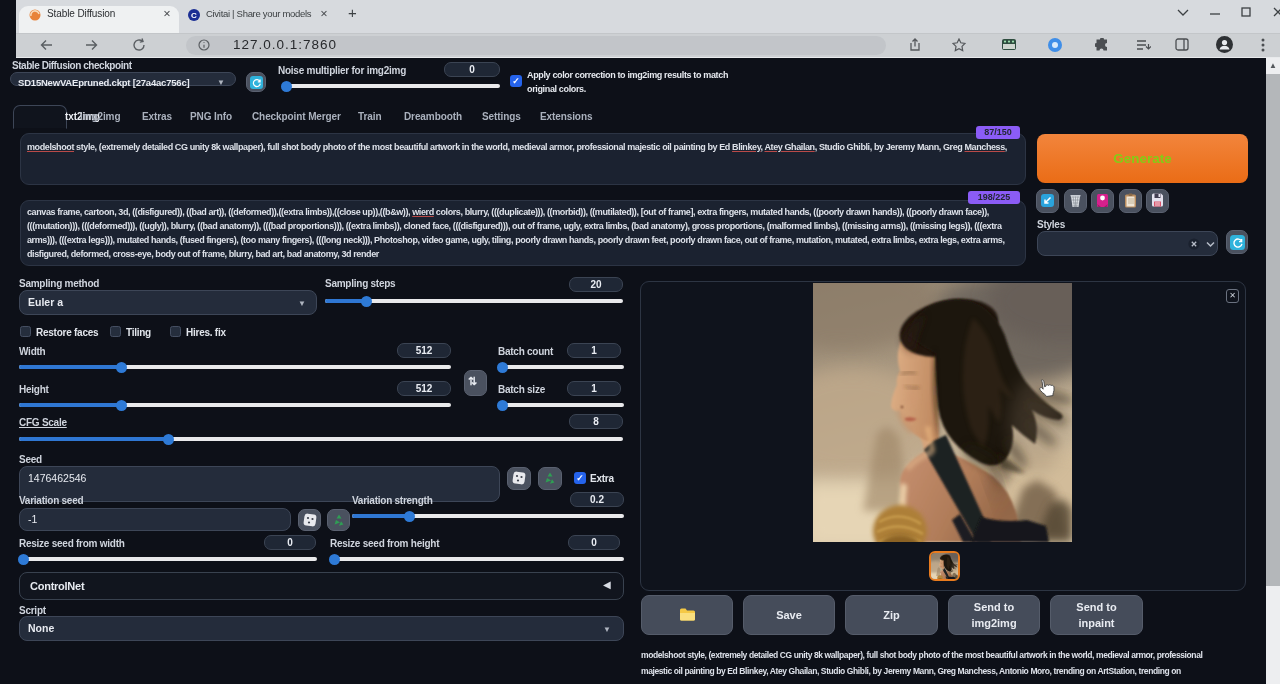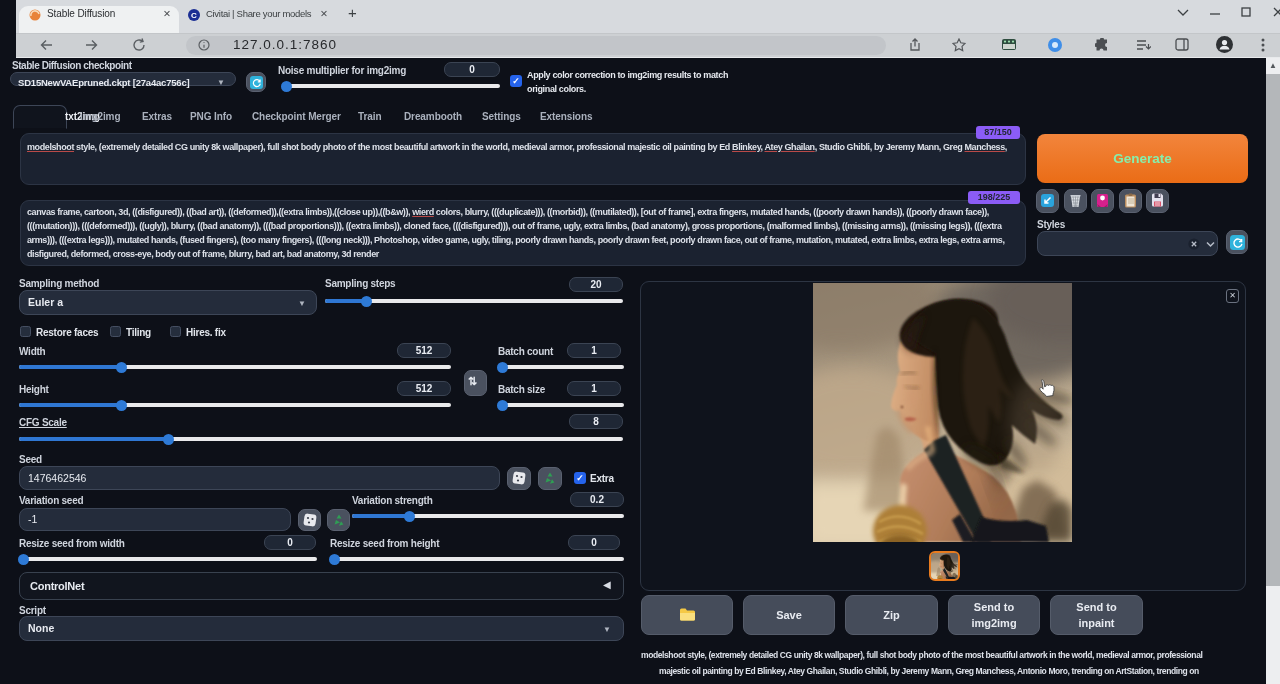--- a/index.html
+++ b/index.html
@@ -159,21 +159,21 @@
   <div class="ptxt" style="left:27px;top:84px;"><u class="sp">modelshoot</u> style, (extremely detailed CG unity 8k wallpaper), full shot body photo of the most beautiful artwork in the world, medieval armor, professional majestic oil painting by Ed <u class="sp">Blinkey</u>, <u class="sp">Atey Ghailan</u>, Studio Ghibli, by Jeremy Mann, Greg <u class="sp">Manchess</u>,</div>
 
   <div class="ta" style="left:20px;top:142px;width:1006px;height:66px;"></div>
   <div class="badge" style="left:968px;top:133px;width:52px;height:13px;">198/225</div>
   <div class="ptxt" style="left:27px;top:149px;">canvas frame, cartoon, 3d, ((disfigured)), ((bad art)), ((deformed)),((extra limbs)),((close up)),((b&amp;w)), <u class="sp">wierd</u> colors, blurry, (((duplicate))), ((morbid)), ((mutilated)), [out of frame], extra fingers, mutated hands, ((poorly drawn hands)), ((poorly drawn face)),</div>
   <div class="ptxt" style="left:27px;top:163px;">(((mutation))), (((deformed))), ((ugly)), blurry, ((bad anatomy)), (((bad proportions))), ((extra limbs)), cloned face, (((disfigured))), out of frame, ugly, extra limbs, (bad anatomy), gross proportions, (malformed limbs), ((missing arms)), ((missing legs)), (((extra</div>
   <div class="ptxt" style="left:27px;top:177px;">arms))), (((extra legs))), mutated hands, (fused fingers), (too many fingers), (((long neck))), Photoshop, video game, ugly, tiling, poorly drawn hands, poorly drawn feet, poorly drawn face, out of frame, mutation, mutated, extra limbs, extra legs, extra arms,</div>
   <div class="ptxt" style="left:27px;top:191px;">disfigured, deformed, cross-eye, body out of frame, blurry, bad art, bad anatomy, 3d render</div>
 
   <div style="left:1037px;top:76px;width:211px;height:49px;border-radius:8px;background:linear-gradient(180deg,#f2853c,#ea6c16);"></div>
-  <div style="left:1037px;top:76px;width:211px;height:49px;text-align:center;line-height:49px;font-size:13.5px;font-weight:bold;color:#86efac;">Generate</div>
+  <div style="left:1037px;top:76px;width:211px;height:49px;text-align:center;line-height:49px;font-size:13.5px;font-weight:bold;color:#84cc16;">Generate</div>
 
   <div class="btn" style="left:1036px;top:131px;width:23px;height:24px;"></div>
   <div class="btn" style="left:1064px;top:131px;width:23px;height:24px;"></div>
   <div class="btn" style="left:1091px;top:131px;width:23px;height:24px;"></div>
   <div class="btn" style="left:1119px;top:131px;width:23px;height:24px;"></div>
   <div class="btn" style="left:1146px;top:131px;width:23px;height:24px;"></div>
   <svg style="left:1041px;top:136px" width="13" height="13">
       <rect width="13" height="13" rx="3" fill="#2aa3dc"></rect>
       <path d="M9.5,3.5 L4,9 M4,5.5 V9 H7.5" stroke="#fff" stroke-width="1.5" fill="none"></path>
     </svg>
@@ -261,21 +261,21 @@
     </div>
 
   <div class="label" style="left:19px;top:359px;text-decoration:underline;">CFG Scale</div>
   <div class="numbox" style="left:569px;top:356px;width:54px;height:15px;line-height:14px;">8</div>
   <div class="track" style="left:19px;top:379px;width:604px;">
       <span class="fill" style="width:150px;"></span>
       <span class="thumbdot" style="left:144px;"></span>
     </div>
 
   <div class="label" style="left:19px;top:396px;">Seed</div>
-  <div class="dd" style="left:19px;top:408px;width:481px;height:24px;line-height:22px;"><span style="position:relative;left:8px;font-weight:normal;">1476462546</span></div>
+  <div class="dd" style="left:19px;top:408px;width:481px;height:36px;line-height:22px;"><span style="position:relative;left:8px;font-weight:normal;">1476462546</span></div>
   <div class="btn" style="left:507px;top:409px;width:24px;height:23px;"></div>
   <svg style="left:512px;top:413px" width="14" height="14">
       <rect x="1" y="1" width="12" height="12" rx="3" fill="#e8e9ed" transform="rotate(8 7 7)"></rect>
       <circle cx="5" cy="5" r="1.1" fill="#3a3f4a"></circle>
       <circle cx="9.5" cy="6" r="1.1" fill="#3a3f4a"></circle>
       <circle cx="6" cy="9.5" r="1.1" fill="#3a3f4a"></circle>
     </svg>
   <div class="btn" style="left:538px;top:409px;width:24px;height:23px;"></div>
   <svg style="left:543px;top:413px" width="14" height="14">
       <path d="M7,1.5 L9.5,5.5 H4.5 Z" fill="#2f9e54"></path>
@@ -343,21 +343,21 @@
   <svg style="left:679px;top:549px" width="17" height="15">
       <path d="M1,3 a1.5,1.5 0 0 1 1.5,-1.5 h4 l1.5,2 h6.5 a1.5,1.5 0 0 1 1.5,1.5 v7 a1.5,1.5 0 0 1 -1.5,1.5 h-12 A1.5,1.5 0 0 1 1,12 Z" fill="#f5c945"></path>
       <path d="M1,6 h15 v6 a1.5,1.5 0 0 1 -1.5,1.5 h-12 A1.5,1.5 0 0 1 1,12 Z" fill="#fadf7e"></path>
     </svg>
   <div class="gbtn" style="left:743px;top:537px;width:92px;height:40px;line-height:38px;">Save</div>
   <div class="gbtn" style="left:845px;top:537px;width:93px;height:40px;line-height:38px;">Zip</div>
   <div class="gbtn" style="left:948px;top:537px;width:92px;height:40px;line-height:16px;padding-top:3px;">Send to<br>img2img</div>
   <div class="gbtn" style="left:1050px;top:537px;width:93px;height:40px;line-height:16px;padding-top:3px;">Send to<br>inpaint</div>
 
   <div class="ptxt" style="left:641px;top:592px;font-size:8.5px;">modelshoot style, (extremely detailed CG unity 8k wallpaper), full shot body photo of the most beautiful artwork in the world, medieval armor, professional</div>
-  <div class="ptxt" style="left:641px;top:608px;font-size:8.5px;margin-left:18px;">majestic oil painting by Ed Blinkey, Atey Ghailan, Studio Ghibli, by Jeremy Mann, Greg Manchess, Antonio Moro, trending on ArtStation, trending on</div>
+  <div class="ptxt" style="left:641px;top:608px;font-size:8.5px;">majestic oil painting by Ed Blinkey, Atey Ghailan, Studio Ghibli, by Jeremy Mann, Greg Manchess, Antonio Moro, trending on ArtStation, trending on</div>
 
   <svg style="left:1038px;top:320px" width="17" height="20" viewBox="0 0 17 20">
       <path d="M5,1.5 C6.2,1.5 6.8,2.3 6.8,3.5 V8.5 L8,8.3 C8,7.5 8.7,7 9.5,7 c0.6,0 1.1,0.3 1.3,0.8 C11.1,7.4 11.6,7.2 12.2,7.3 c0.7,0.1 1.1,0.5 1.2,1 C13.7,8.1 14.2,8 14.7,8.2 c0.9,0.3 1.3,1 1.3,2.2 c0,2.2 -0.5,3.8 -1.3,5.2 c-0.6,1 -0.8,1.9 -0.8,2.9 H7.3 C7,17.6 6.6,16.9 5.9,16.2 C4.6,14.8 3.2,13.5 2.2,11.7 C1.5,10.4 1.6,9.4 2.4,9 C3.2,8.6 3.9,9 4.4,9.8 L5,10.8 l0,-7.3 C5,2.3 3.8,1.5 5,1.5 Z" fill="#fff" stroke="#444" stroke-width="0.9" transform="rotate(-8 8 10)"></path>
     </svg>
 </div>
 
 <div class="abs" style="left:1266px;top:58px;width:14px;height:626px;background:#edeef0;"></div>
 <div class="abs" style="left:1266px;top:74px;width:14px;height:512px;background:#b4b7ba;"></div>
 <div class="abs" style="left:1269px;top:62px;width:8px;height:8px;color:#54585c;font-size:8px;line-height:8px;">▲</div>
 

